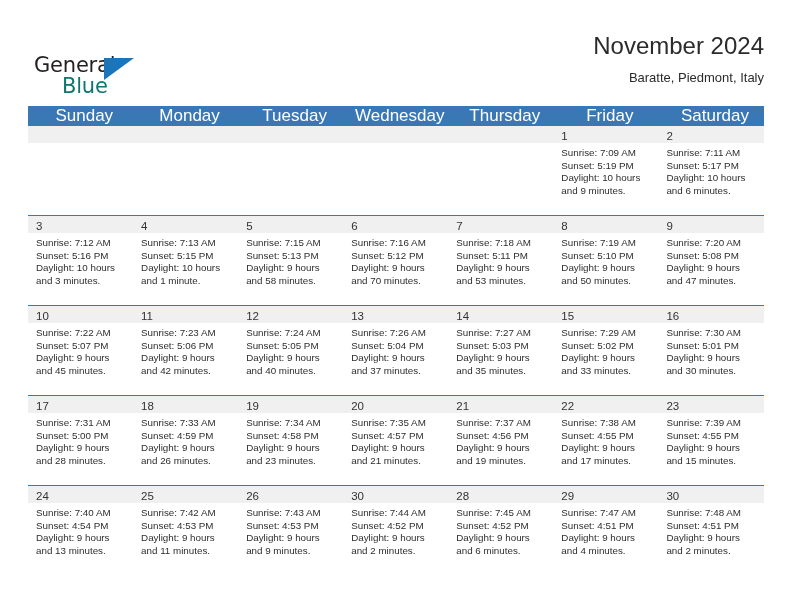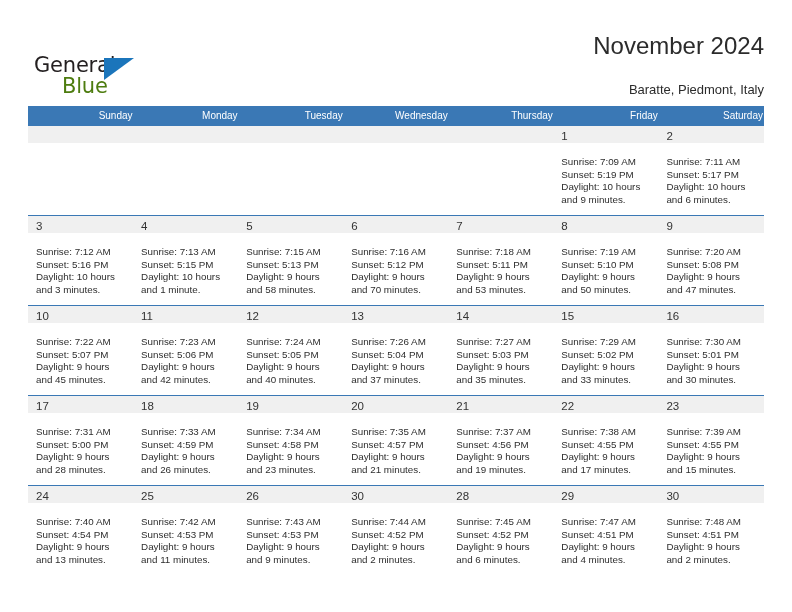--- a/index.html
+++ b/index.html
@@ -47,21 +47,21 @@
     font-family: "DejaVu Sans", sans-serif;
     font-weight: 400;
   }
   .brand-blue {
     position: absolute;
     left: 28px;
     top: 21px;
     font-size: 21px;
     line-height: 25px;
     letter-spacing: -0.2px;
-    color: #4d7c0f;
+    color: #0f766e;
     font-family: "DejaVu Sans", sans-serif;
     font-weight: 400;
   }
   .brand-triangle {
     position: absolute;
     left: 70px;
     top: 5px;
     width: 0;
     height: 0;
     border-left: 30px solid #1b75bb;
@@ -80,43 +80,43 @@
     font-weight: 400;
     color: #2b2b2b;
     white-space: nowrap;
   }
   .cal-subtitle {
     font-size: 13px;
     line-height: 20px;
     font-weight: 400;
     color: #2b2b2b;
     white-space: nowrap;
-    margin-top: 16px;
+    margin-top: 4px;
   }
 
   
   .calendar {
     position: absolute;
     left: 28px;
     top: 106px;
     width: 736px;
     border-collapse: collapse;
     table-layout: fixed;
   }
   .calendar th, .calendar td {
     padding: 0;
     margin: 0;
     vertical-align: top;
   }
   .dow {
     background: #3a78b5;
     color: #ffffff;
-    font-size: 10px;
+    font-size: 17px;
     font-weight: 400;
-    text-align: right;
+    text-align: center;
     height: 19px;
     line-height: 19px;
     padding-left: 8px !important;
     box-sizing: border-box;
     border-right: 1px solid #3a78b5;
   }
   .week-row td {
     border-top: 1.6px solid #3a78b5;
     height: 90px;
     box-sizing: border-box;
@@ -135,21 +135,21 @@
   .cell-empty .date-band {
     background: #f0f0f0;
   }
   .date-num {
     font-size: 11.5px;
     line-height: 17px;
     color: #333333;
     padding-left: 8px;
   }
   .cell-body {
-    padding: 13px 6px 0 8px;
+    padding: 4px 6px 0 8px;
   }
   .cell-line {
     font-size: 9.8px;
     line-height: 12.6px;
     color: #2e2e2e;
     white-space: nowrap;
   }
 </style>
 </head>
 <body>

